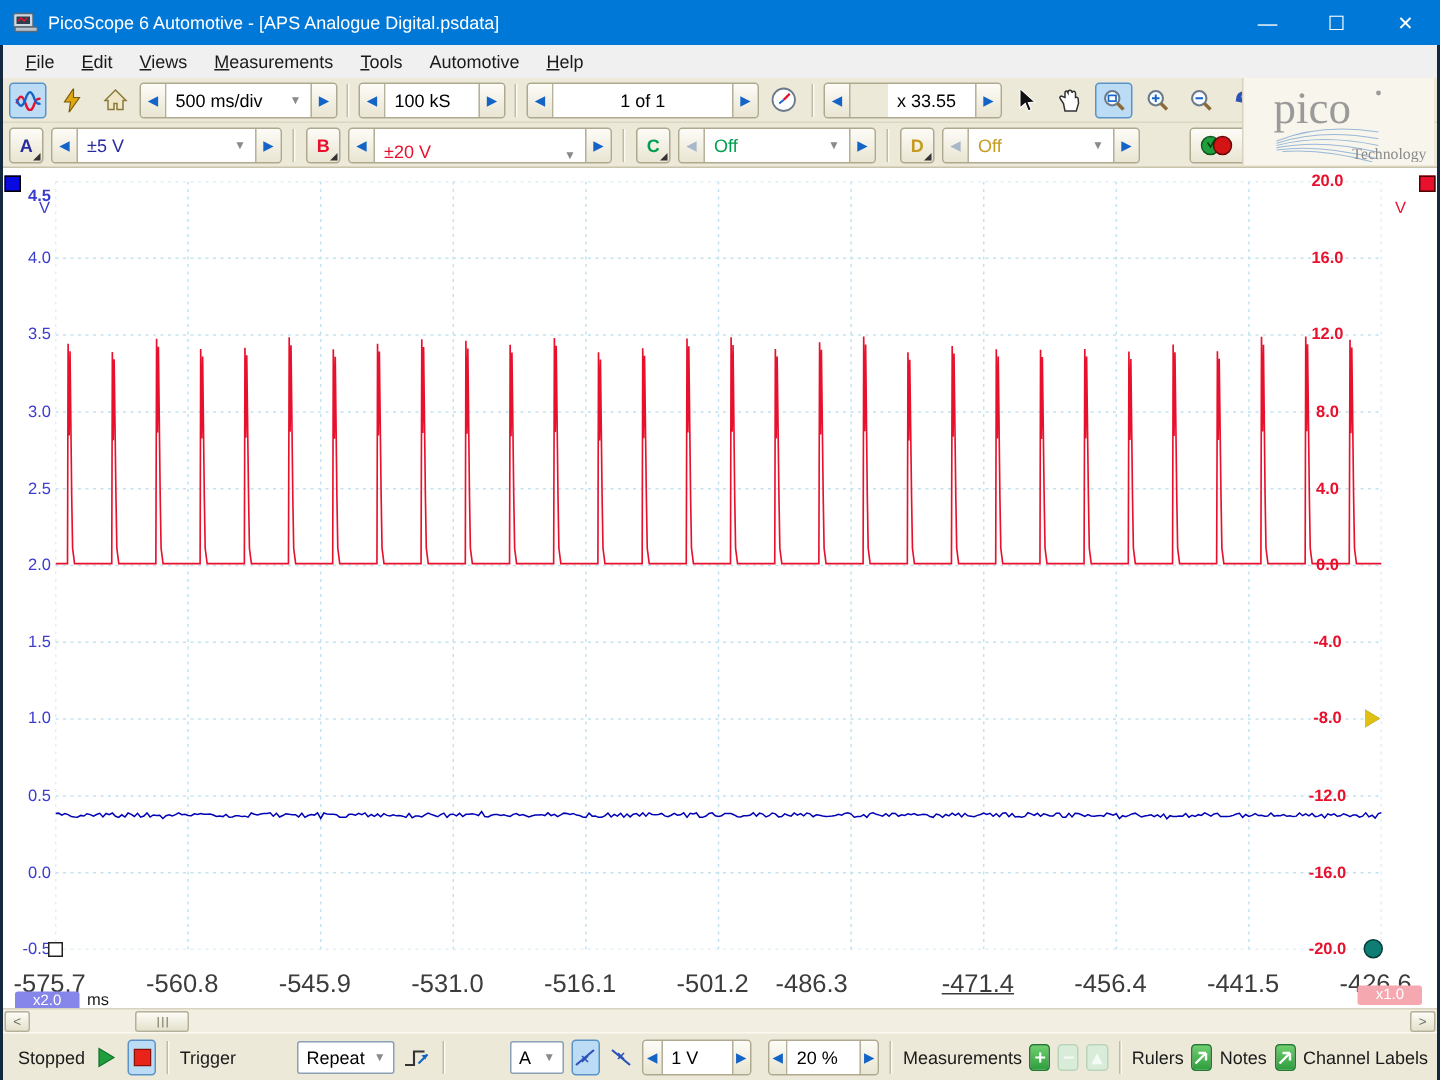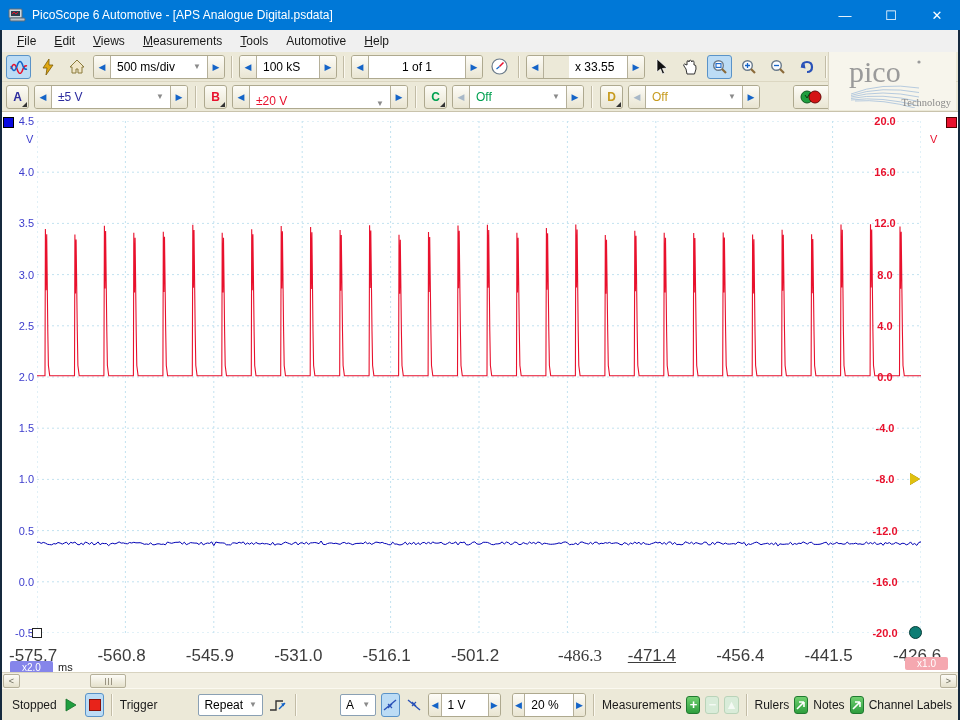--- a/index.html
+++ b/index.html
@@ -150,21 +150,21 @@
         <div class="field" style="width:62px;">
           <span>100 kS</span>
         </div>
         <div class="spin spin-r">▶</div>
       </div>
 
       <div class="tb-sep"></div>
 
       <div class="group">
         <div class="spin spin-l">◀</div>
-        <div class="field" style="width:96px; justify-content:center;">
+        <div class="field" style="width:119px; justify-content:center;">
           <span>1 of 1</span>
         </div>
         <div class="spin spin-r">▶</div>
       </div>
       <div class="toolbtn">
         <svg width="17" height="17" viewBox="0 0 17 17">
           <circle cx="8.5" cy="8.5" r="7.5" fill="#fff" stroke="#6a7a8a" stroke-width="1.2"></circle>
           <path d="M8.5 8.5 L12.5 4.5" stroke="#e8112d" stroke-width="1.6"></path>
           <path d="M8.5 8.5 L5.5 11" stroke="#1464c8" stroke-width="1.2"></path>
         </svg>
@@ -314,21 +314,21 @@
           <line x1="0" y1="204.8" x2="884" y2="204.8" stroke="#c2e2f0" stroke-dasharray="2,3"></line>
           <line x1="0" y1="256" x2="884" y2="256" stroke="#c2e2f0" stroke-dasharray="2,3"></line>
           <line x1="0" y1="307.20000000000005" x2="884" y2="307.20000000000005" stroke="#c2e2f0" stroke-dasharray="2,3"></line>
           <line x1="0" y1="358.40000000000003" x2="884" y2="358.40000000000003" stroke="#c2e2f0" stroke-dasharray="2,3"></line>
           <line x1="0" y1="409.6" x2="884" y2="409.6" stroke="#c2e2f0" stroke-dasharray="2,3"></line>
           <line x1="0" y1="460.8" x2="884" y2="460.8" stroke="#c2e2f0" stroke-dasharray="2,3"></line>
           <line x1="0" y1="512" x2="884" y2="512" stroke="#c2e2f0" stroke-dasharray="2,3"></line>
           <path d="M0,254.7 L7.4,254.7 L8.0,254.7 L8.4,108.1 L9.1,169.3 L9.7,113.2 L10.8,209.9 L11.4,244.5 L12.7,254.7 L36.9,254.7 L37.5,254.7 L37.9,113.6 L38.5,172.5 L39.1,118.5 L40.3,209.9 L40.9,244.5 L42.2,254.7 L66.3,254.7 L66.9,254.7 L67.4,104.8 L68.0,167.4 L68.6,110.1 L69.8,209.9 L70.4,244.5 L71.7,254.7 L95.8,254.7 L96.4,254.7 L96.8,111.7 L97.5,171.4 L98.1,116.7 L99.2,209.9 L99.8,244.5 L101.1,254.7 L125.3,254.7 L125.9,254.7 L126.3,110.8 L126.9,170.9 L127.5,115.8 L128.7,209.9 L129.3,244.5 L130.6,254.7 L154.7,254.7 L155.3,254.7 L155.8,103.8 L156.4,166.8 L157.0,109.1 L158.2,209.9 L158.8,244.5 L160.1,254.7 L184.2,254.7 L184.8,254.7 L185.2,111.8 L185.9,171.5 L186.5,116.8 L187.6,209.9 L188.2,244.5 L189.5,254.7 L213.7,254.7 L214.3,254.7 L214.7,108.2 L215.3,169.3 L215.9,113.3 L217.1,209.9 L217.7,244.5 L219.0,254.7 L243.1,254.7 L243.7,254.7 L244.2,105.1 L244.8,167.6 L245.4,110.3 L246.6,209.9 L247.2,244.5 L248.5,254.7 L272.6,254.7 L273.2,254.7 L273.6,106.1 L274.3,168.1 L274.9,111.3 L276.0,209.9 L276.6,244.5 L277.9,254.7 L302.1,254.7 L302.7,254.7 L303.1,108.9 L303.7,169.8 L304.3,114.0 L305.5,209.9 L306.1,244.5 L307.4,254.7 L331.5,254.7 L332.1,254.7 L332.6,104.3 L333.2,167.0 L333.8,109.5 L335.0,209.9 L335.6,244.5 L336.9,254.7 L361.0,254.7 L361.6,254.7 L362.0,113.8 L362.7,172.7 L363.3,118.7 L364.4,209.9 L365.0,244.5 L366.3,254.7 L390.5,254.7 L391.1,254.7 L391.5,111.1 L392.1,171.1 L392.7,116.1 L393.9,209.9 L394.5,244.5 L395.8,254.7 L419.9,254.7 L420.5,254.7 L421.0,104.6 L421.6,167.3 L422.2,109.8 L423.4,209.9 L424.0,244.5 L425.3,254.7 L449.4,254.7 L450.0,254.7 L450.4,103.8 L451.1,166.8 L451.7,109.0 L452.8,209.9 L453.4,244.5 L454.7,254.7 L478.9,254.7 L479.5,254.7 L479.9,111.7 L480.5,171.4 L481.1,116.7 L482.3,209.9 L482.9,244.5 L484.2,254.7 L508.3,254.7 L508.9,254.7 L509.4,107.1 L510.0,168.7 L510.6,112.2 L511.8,209.9 L512.4,244.5 L513.7,254.7 L537.8,254.7 L538.4,254.7 L538.8,103.4 L539.5,166.5 L540.1,108.6 L541.2,209.9 L541.8,244.5 L543.1,254.7 L567.3,254.7 L567.9,254.7 L568.3,113.9 L568.9,172.7 L569.5,118.8 L570.7,209.9 L571.3,244.5 L572.6,254.7 L596.7,254.7 L597.3,254.7 L597.8,109.7 L598.4,170.2 L599.0,114.7 L600.2,209.9 L600.8,244.5 L602.1,254.7 L626.2,254.7 L626.8,254.7 L627.2,111.8 L627.9,171.4 L628.5,116.7 L629.6,209.9 L630.2,244.5 L631.5,254.7 L655.7,254.7 L656.3,254.7 L656.7,112.1 L657.3,171.6 L657.9,117.0 L659.1,209.9 L659.7,244.5 L661.0,254.7 L685.1,254.7 L685.7,254.7 L686.2,111.6 L686.8,171.4 L687.4,116.6 L688.6,209.9 L689.2,244.5 L690.5,254.7 L714.6,254.7 L715.2,254.7 L715.6,113.4 L716.3,172.4 L716.9,118.3 L718.0,209.9 L718.6,244.5 L719.9,254.7 L744.1,254.7 L744.7,254.7 L745.1,108.7 L745.7,169.7 L746.3,113.8 L747.5,209.9 L748.1,244.5 L749.4,254.7 L773.5,254.7 L774.1,254.7 L774.6,113.2 L775.2,172.3 L775.8,118.1 L777.0,209.9 L777.6,244.5 L778.9,254.7 L803.0,254.7 L803.6,254.7 L804.0,103.5 L804.7,166.6 L805.3,108.8 L806.4,209.9 L807.0,244.5 L808.3,254.7 L832.5,254.7 L833.1,254.7 L833.5,103.3 L834.1,166.5 L834.7,108.5 L835.9,209.9 L836.5,244.5 L837.8,254.7 L861.9,254.7 L862.5,254.7 L863.0,105.5 L863.6,167.8 L864.2,110.7 L865.4,209.9 L866.0,244.5 L867.3,254.7 L884,254.7" fill="none" stroke="#e8112d" stroke-width="1.1"></path>
           <path d="M0.0,421.4 L2.1,421.1 L4.2,422.4 L6.3,421.4 L8.4,422.1 L10.5,423.3 L12.6,423.6 L14.7,423.8 L16.8,422.6 L18.9,423.0 L21.0,421.5 L23.2,422.1 L25.3,423.1 L27.4,422.0 L29.5,421.2 L31.6,423.6 L33.7,421.3 L35.8,422.1 L37.9,421.0 L40.0,423.2 L42.1,423.9 L44.2,422.2 L46.3,423.7 L48.4,421.0 L50.5,421.9 L52.6,423.3 L54.7,421.2 L56.8,423.8 L58.9,423.0 L61.0,420.9 L63.1,423.7 L65.2,422.3 L67.4,422.6 L69.5,422.5 L71.6,424.7 L73.7,422.8 L75.8,422.2 L77.9,422.9 L80.0,422.1 L82.1,420.9 L84.2,422.1 L86.3,421.9 L88.4,422.6 L90.5,422.8 L92.6,421.5 L94.7,422.0 L96.8,421.3 L98.9,421.8 L101.0,421.8 L103.1,421.7 L105.2,422.3 L107.3,423.3 L109.4,423.0 L111.6,423.4 L113.7,421.9 L115.8,423.8 L117.9,423.7 L120.0,422.9 L122.1,422.8 L124.2,423.4 L126.3,423.1 L128.4,423.8 L130.5,421.0 L132.6,421.8 L134.7,422.3 L136.8,421.7 L138.9,421.3 L141.0,421.3 L143.1,420.9 L145.2,423.2 L147.3,421.2 L149.4,423.7 L151.5,422.7 L153.6,421.6 L155.8,421.9 L157.9,422.1 L160.0,422.1 L162.1,423.6 L164.2,421.2 L166.3,423.9 L168.4,422.7 L170.5,422.0 L172.6,422.4 L174.7,420.9 L176.8,424.6 L178.9,421.0 L181.0,421.6 L183.1,421.9 L185.2,421.9 L187.3,422.1 L189.4,423.8 L191.5,423.8 L193.6,423.9 L195.7,421.9 L197.8,421.9 L200.0,422.5 L202.1,421.2 L204.2,422.1 L206.3,420.9 L208.4,423.5 L210.5,422.0 L212.6,423.2 L214.7,421.7 L216.8,423.5 L218.9,421.4 L221.0,422.6 L223.1,423.0 L225.2,422.2 L227.3,422.9 L229.4,422.6 L231.5,423.1 L233.6,423.9 L235.7,421.3 L237.8,424.2 L239.9,423.0 L242.0,423.0 L244.2,423.6 L246.3,422.2 L248.4,421.1 L250.5,421.9 L252.6,422.7 L254.7,423.5 L256.8,422.1 L258.9,421.1 L261.0,423.9 L263.1,422.0 L265.2,421.8 L267.3,422.9 L269.4,421.2 L271.5,423.4 L273.6,421.9 L275.7,421.8 L277.8,421.5 L279.9,421.9 L282.0,422.7 L284.1,420.0 L286.2,423.4 L288.4,423.6 L290.5,422.5 L292.6,422.0 L294.7,422.0 L296.8,422.6 L298.9,422.2 L301.0,422.9 L303.1,423.3 L305.2,421.9 L307.3,421.4 L309.4,422.6 L311.5,422.0 L313.6,422.8 L315.7,423.7 L317.8,422.8 L319.9,422.4 L322.0,422.4 L324.1,422.1 L326.2,422.7 L328.3,420.9 L330.4,422.7 L332.6,421.9 L334.7,423.4 L336.8,422.3 L338.9,421.1 L341.0,421.4 L343.1,422.0 L345.2,421.3 L347.3,422.4 L349.4,422.7 L351.5,423.6 L353.6,423.9 L355.7,421.1 L357.8,423.1 L359.9,423.0 L362.0,423.9 L364.1,423.8 L366.2,422.9 L368.3,421.1 L370.4,423.7 L372.5,421.9 L374.6,423.1 L376.8,421.2 L378.9,423.8 L381.0,421.7 L383.1,423.6 L385.2,421.8 L387.3,421.4 L389.4,423.0 L391.5,420.9 L393.6,423.1 L395.7,420.9 L397.8,422.0 L399.9,422.2 L402.0,422.0 L404.1,421.3 L406.2,422.9 L408.3,423.5 L410.4,422.5 L412.5,421.2 L414.6,422.5 L416.7,422.2 L418.8,420.9 L421.0,423.9 L423.1,421.2 L425.2,421.7 L427.3,421.0 L429.4,423.8 L431.5,423.9 L433.6,423.0 L435.7,421.3 L437.8,420.9 L439.9,422.9 L442.0,423.3 L444.1,422.8 L446.2,421.3 L448.3,421.3 L450.4,421.4 L452.5,422.3 L454.6,423.5 L456.7,423.7 L458.8,422.9 L460.9,422.9 L463.0,422.5 L465.2,420.9 L467.3,423.1 L469.4,421.1 L471.5,421.7 L473.6,423.6 L475.7,422.8 L477.8,421.0 L479.9,421.6 L482.0,423.6 L484.1,423.4 L486.2,421.6 L488.3,422.5 L490.4,423.1 L492.5,421.0 L494.6,422.4 L496.7,421.4 L498.8,422.9 L500.9,421.0 L503.0,421.6 L505.1,423.5 L507.2,422.2 L509.4,422.5 L511.5,423.0 L513.6,423.3 L515.7,423.2 L517.8,423.0 L519.9,422.6 L522.0,421.9 L524.1,422.5 L526.2,421.3 L528.3,420.9 L530.4,421.7 L532.5,423.8 L534.6,423.3 L536.7,423.4 L538.8,422.1 L540.9,423.9 L543.0,421.4 L545.1,420.9 L547.2,421.9 L549.3,422.4 L551.4,423.1 L553.6,421.4 L555.7,423.2 L557.8,421.2 L559.9,421.3 L562.0,423.2 L564.1,422.2 L566.2,422.6 L568.3,421.6 L570.4,422.2 L572.5,421.4 L574.6,422.5 L576.7,422.2 L578.8,421.8 L580.9,422.1 L583.0,423.4 L585.1,423.9 L587.2,421.7 L589.3,422.3 L591.4,423.9 L593.5,422.0 L595.6,422.9 L597.8,421.1 L599.9,422.6 L602.0,421.2 L604.1,423.6 L606.2,421.3 L608.3,422.9 L610.4,423.2 L612.5,423.5 L614.6,422.6 L616.7,422.0 L618.8,421.1 L620.9,422.0 L623.0,421.2 L625.1,423.2 L627.2,421.5 L629.3,423.5 L631.4,421.1 L633.5,420.9 L635.6,423.5 L637.7,421.4 L639.8,423.7 L642.0,423.3 L644.1,423.8 L646.2,423.3 L648.3,420.8 L650.4,421.6 L652.5,422.6 L654.6,421.2 L656.7,423.2 L658.8,421.6 L660.9,422.2 L663.0,423.0 L665.1,423.0 L667.2,421.2 L669.3,421.2 L671.4,423.9 L673.5,423.8 L675.6,421.2 L677.7,423.6 L679.8,421.2 L681.9,421.3 L684.0,422.2 L686.2,423.3 L688.3,422.0 L690.4,423.0 L692.5,423.1 L694.6,422.8 L696.7,422.6 L698.8,423.2 L700.9,421.0 L703.0,421.7 L705.1,422.5 L707.2,421.5 L709.3,424.7 L711.4,422.8 L713.5,423.5 L715.6,422.6 L717.7,421.6 L719.8,421.1 L721.9,422.4 L724.0,423.7 L726.1,423.0 L728.2,422.7 L730.4,422.2 L732.5,423.4 L734.6,422.2 L736.7,423.7 L738.8,421.7 L740.9,424.9 L743.0,422.8 L745.1,423.3 L747.2,423.3 L749.3,423.0 L751.4,423.1 L753.5,421.3 L755.6,423.8 L757.7,422.5 L759.8,423.3 L761.9,422.1 L764.0,422.6 L766.1,420.9 L768.2,421.9 L770.3,423.1 L772.4,421.6 L774.6,421.2 L776.7,423.3 L778.8,423.4 L780.9,423.4 L783.0,423.2 L785.1,422.6 L787.2,421.7 L789.3,421.2 L791.4,423.9 L793.5,422.0 L795.6,423.3 L797.7,422.6 L799.8,421.4 L801.9,422.7 L804.0,422.5 L806.1,423.2 L808.2,423.0 L810.3,421.0 L812.4,423.1 L814.5,422.7 L816.6,422.8 L818.8,422.1 L820.9,423.2 L823.0,422.8 L825.1,423.4 L827.2,423.1 L829.3,421.0 L831.4,422.8 L833.5,421.6 L835.6,422.9 L837.7,421.3 L839.8,423.4 L841.9,423.1 L844.0,422.0 L846.1,424.3 L848.2,421.6 L850.3,422.5 L852.4,421.6 L854.5,423.2 L856.6,422.9 L858.7,421.5 L860.8,422.3 L863.0,423.5 L865.1,422.3 L867.2,422.4 L869.3,423.8 L871.4,423.1 L873.5,420.9 L875.6,423.6 L877.7,422.5 L879.8,424.4 L881.9,421.4 L884.0,420.9" fill="none" stroke="#0000b4" stroke-width="1"></path>
         </svg>
-        <div class="ytick left" style="top: 3px; color: rgb(60, 60, 205);">4.5</div>
+        <div class="ytick left" style="top: 13px; color: rgb(60, 60, 205); font-weight: bold;">4.5</div>
         <div class="ytick left" style="top: 54.2px; color: rgb(60, 60, 205);">4.0</div>
         <div class="ytick left" style="top: 105.4px; color: rgb(60, 60, 205);">3.5</div>
         <div class="ytick left" style="top: 156.6px; color: rgb(60, 60, 205);">3.0</div>
         <div class="ytick left" style="top: 207.8px; color: rgb(60, 60, 205);">2.5</div>
         <div class="ytick left" style="top: 259px; color: rgb(60, 60, 205);">2.0</div>
         <div class="ytick left" style="top: 310.2px; color: rgb(60, 60, 205);">1.5</div>
         <div class="ytick left" style="top: 361.4px; color: rgb(60, 60, 205);">1.0</div>
         <div class="ytick left" style="top: 412.6px; color: rgb(60, 60, 205);">0.5</div>
         <div class="ytick left" style="top: 463.8px; color: rgb(60, 60, 205);">0.0</div>
         <div class="ytick left" style="top: 515px; color: rgb(60, 60, 205);">-0.5</div>
@@ -344,21 +344,21 @@
         <div class="ytick right" style="top: 463.8px; color: rgb(232, 17, 45);">-16.0</div>
         <div class="ytick right" style="top: 515px; color: rgb(232, 17, 45);">-20.0</div>
         <div class="yunit" style="left: 24px; top: 21px; color: rgb(60, 60, 205);">V</div>
         <div class="yunit" style="left: 928px; top: 21px; color: rgb(232, 17, 45);">V</div>
         <div class="xtick" style="left: 7px;">-575.7</div>
         <div class="xtick" style="left: 95.4px;">-560.8</div>
         <div class="xtick" style="left: 183.8px;">-545.9</div>
         <div class="xtick" style="left: 272.2px;">-531.0</div>
         <div class="xtick" style="left: 360.6px;">-516.1</div>
         <div class="xtick" style="left: 449px;">-501.2</div>
-        <div class="xtick" style="left: 556px; font-family: Liberation Serif, serif;">-486.3</div>
+        <div class="xtick" style="left: 515px;">-486.3</div>
         <div class="xtick" style="left: 625.8px; text-decoration: underline;">-471.4</div>
         <div class="xtick" style="left: 714.2px;">-456.4</div>
         <div class="xtick" style="left: 802.6px;">-441.5</div>
         <div class="xtick" style="left: 891px;">-426.6</div>
         <div class="badge" style="left: 8px; top: 549px; background: rgb(133, 133, 234);">x2.0</div>
         <div style="position: absolute; left: 56px; top: 549px; font-size: 11px; color: rgb(26, 26, 26);">ms</div>
         <div class="badge" style="right: 10px; top: 545px; background: rgb(245, 168, 176);">x1.0</div>
         <div class="marker" style="left: 1px; top: 5px; width: 11px; height: 11px; background: rgb(10, 10, 224); border: 1px solid rgb(0, 0, 0);"></div>
         <div class="marker" style="right: 1px; top: 5px; width: 11px; height: 11px; background: rgb(232, 17, 45); border: 1px solid rgb(85, 0, 0);"></div>
         <div class="marker" style="left: 30px; top: 516px; width: 10px; height: 10px; background: rgb(255, 255, 255); border: 1px solid rgb(34, 34, 34);"></div>

